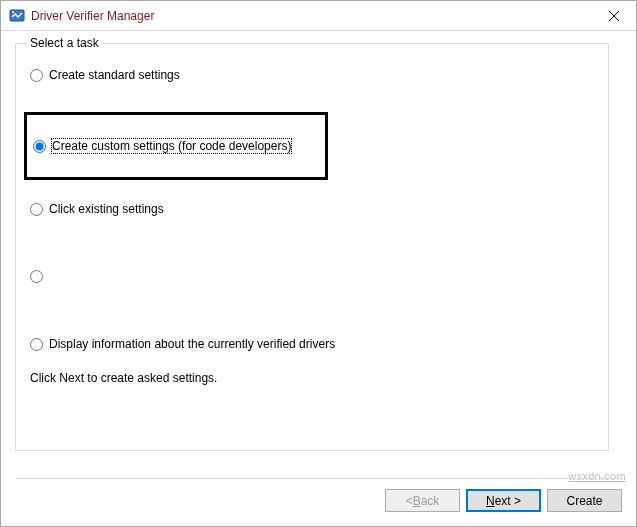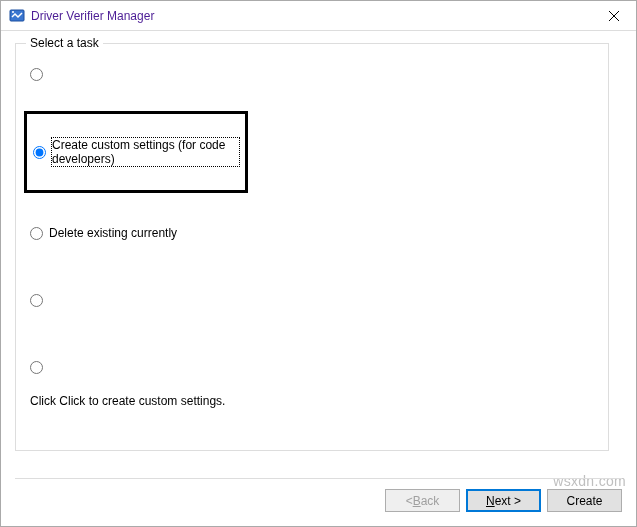--- a/index.html
+++ b/index.html
@@ -24,21 +24,21 @@
     }
     .titlebar .app-icon {
       width: 16px;
       height: 16px;
       margin-right: 6px;
       flex-shrink: 0;
     }
     .titlebar .title {
       flex: 1;
       font-size: 12px;
-      color: #4c1d95;
+      color: #7f1d1d;
     }
     .titlebar .close-btn {
       width: 45px;
       height: 28px;
       display: flex;
       align-items: center;
       justify-content: center;
       cursor: pointer;
     }
     .client {
@@ -75,22 +75,22 @@
     .radio-row label {
       cursor: pointer;
     }
     .focus-dotted {
       outline: 1px dotted #000;
       outline-offset: 0;
     }
     .emphasis-box {
       border: 3px solid #000;
       padding: 22px 6px;
-      margin: 28px 0 31px -6px;
-      width: 224px;
+      margin: 28px 0 20px -6px;
+      width: 304px;
     }
     .spacer-lg { height: 50px; }
     .help-text {
       margin-top: 14px;
       line-height: 1.9;
     }
     .button-row {
       position: absolute;
       right: 14px;
       bottom: 14px;
@@ -120,24 +120,25 @@
       background: #efefef;
     }
     .btn.default {
       border: 1px solid #0078d7;
       outline: 1px solid #0078d7;
       outline-offset: -2px;
     }
     .watermark {
       position: absolute;
       right: 10px;
-      bottom: 37px;
-      font-size: 14px;
+      bottom: 44px;
+      font-size: 11px;
       color: #bfbfbf;
       letter-spacing: 0.3px;
+      text-decoration: underline;
     }
     .underline-access { text-decoration: underline; }
   </style>
 </head>
 <body>
 
 <div class="titlebar">
   <span class="app-icon">
     <svg viewBox="0 0 16 16" width="16" height="16">
       <rect x="1" y="2" width="14" height="11" rx="1" fill="#3a76d0" stroke="#1a4ea0"></rect>
@@ -154,48 +155,50 @@
   </div>
 </div>
 
 <div class="client">
 
   <div class="groupbox">
     <span class="groupbox-label">Select a task</span>
 
     <div class="radio-row">
       <input type="radio" name="task" id="r1" style="">
+      <label for="r1">Create standard settings</label>
     </div>
 
     <div class="emphasis-box">
       <div class="radio-row">
         <input type="radio" name="task" id="r2" checked="" style="">
         <label for="r2" class="focus-dotted">Create custom settings (for code developers)</label>
       </div>
     </div>
 
     <div class="radio-row">
       <input type="radio" name="task" id="r3" style="">
-      <label for="r3">Delete existing currently</label>
+      <label for="r3">Click existing settings</label>
     </div>
 
     <div class="spacer-lg"></div>
 
     <div class="radio-row">
       <input type="radio" name="task" id="r4" style="">
     </div>
 
     <div class="spacer-lg"></div>
 
     <div class="radio-row">
       <input type="radio" name="task" id="r5" style="">
+      <label for="r5">Display information about the currently verified drivers</label>
     </div>
 
     <div class="help-text">
-      <div>Click Click to create custom settings.</div>
+      <div>Click Next to create asked settings.</div>
     </div>
   </div>
 
   <div class="watermark">wsxdn.com</div>
 
   <div class="button-row">
     <button class="btn" disabled="">
       <span>&lt; </span>
         <span class="underline-access">B</span>
         <span>ack</span>

